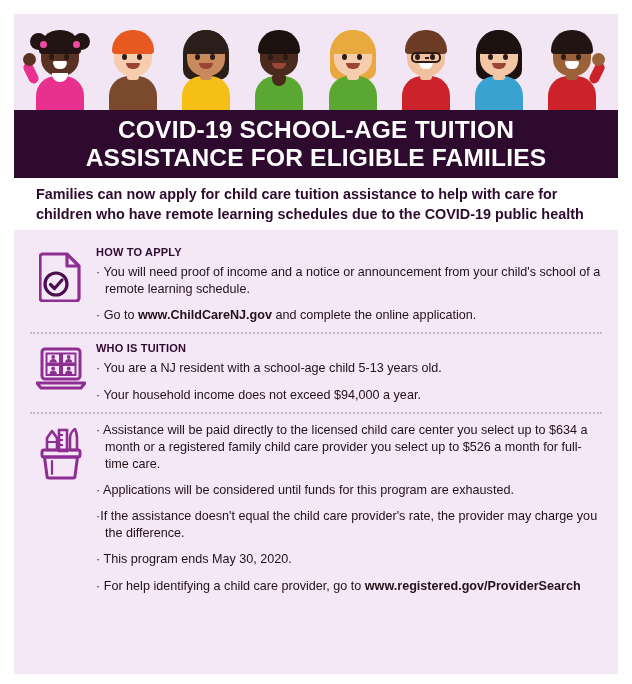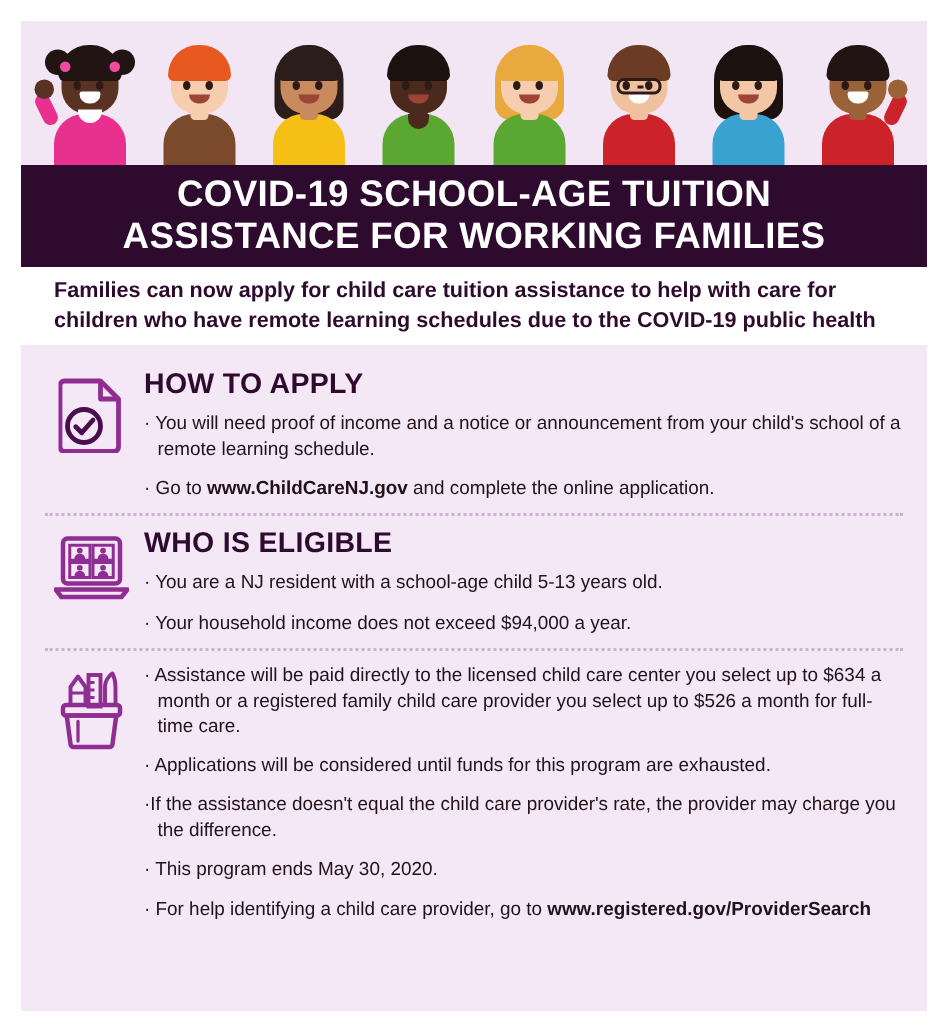--- a/index.html
+++ b/index.html
@@ -106,21 +106,21 @@
     position:absolute;left:14px;top:230px;width:604px;height:444px;
     background:#f4e7f6;box-sizing:border-box;padding:10px 16px 0 16px;
   }
   .section{display:flex;align-items:flex-start;padding:6px 0 2px 0;}
   .icon-col{
     width:62px;flex:0 0 62px;display:flex;justify-content:center;
     padding-top:4px;
   }
   .text-col{flex:1 1 auto;padding-left:4px;}
   .sec-title{
-    margin:0 0 6px 0;color:#2e0a2f;font-size:19px;font-weight:bold;
+    margin:0 0 6px 0;color:#2e0a2f;font-size:11px;font-weight:bold;
     letter-spacing:.2px;
   }
   .bullet{
     margin:0 0 9px 0;color:#231019;font-size:12.6px;line-height:1.36;
     padding-left:9px;text-indent:-9px;
   }
   .bullet:last-child{margin-bottom:2px;}
   .bullet b{font-weight:bold;color:#231019;}
   .divider{
     height:0;border-top:2px dotted #c9a5cf;margin:4px 0 2px 0;opacity:.85;
@@ -218,21 +218,21 @@
           <div class="mouth open"></div>
           <div class="arm" style="background:#cc2229;left:52px;transform:rotate(26deg)"></div>
           <div class="hand" style="background:#9b6239;left:52px"></div>
         </div>
       </div>
   </div>
 
   <div class="banner">
     <h1>
       <span>COVID-19 SCHOOL-AGE TUITION</span><br>
-      <span>ASSISTANCE FOR WORKING FAMILIES</span>
+      <span>ASSISTANCE FOR ELIGIBLE FAMILIES</span>
     </h1>
   </div>
 
   <div class="subtitle">
     <p>Families can now apply for child care tuition assistance to help with care for children who have remote learning schedules due to the COVID-19 public health emergency.</p>
   </div>
 
   <div class="panel" id="panel">
       <div class="section">
         <div class="icon-col">
@@ -265,21 +265,21 @@
               <path d="M29.1 16.6a3.6 3.6 0 0 1 7.2 0z"></path>
       <circle cx="17.2" cy="22.5" r="1.9"></circle>
               <path d="M13.6 28.1a3.6 3.6 0 0 1 7.2 0z"></path>
       <circle cx="32.7" cy="22.5" r="1.9"></circle>
               <path d="M29.1 28.1a3.6 3.6 0 0 1 7.2 0z"></path>
     </g>
     <path d="M1 37 h48 a0 0 0 0 1 0 0 l-4 5 H5 z" fill="none" stroke="#8E2E92" stroke-width="3" stroke-linejoin="round"></path>
   </svg>
         </div>
         <div class="text-col">
-          <div class="sec-title">WHO IS ELIGIBLE</div>
+          <div class="sec-title">WHO IS TUITION</div>
           <p class="bullet">· You are a NJ resident with a school-age child 5-13 years old.</p>
           <p class="bullet">· Your household income does not exceed $94,000 a year.</p>
         </div>
       </div>
       <div class="divider"></div>
       <div class="section">
         <div class="icon-col">
           <svg width="46" height="54" viewBox="0 0 46 54">
     <path d="M9 12 l5 -7 l5 7 v12 h-10 z" fill="none" stroke="#8E2E92" stroke-width="2.6" stroke-linejoin="round"></path>
     <path d="M9 16 h10" stroke="#8E2E92" stroke-width="2"></path>

